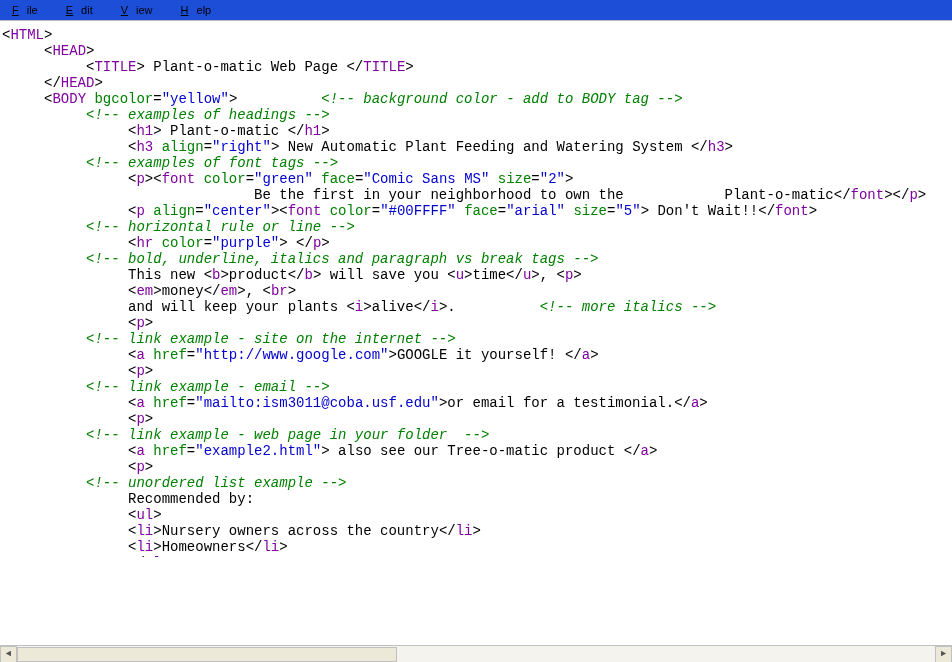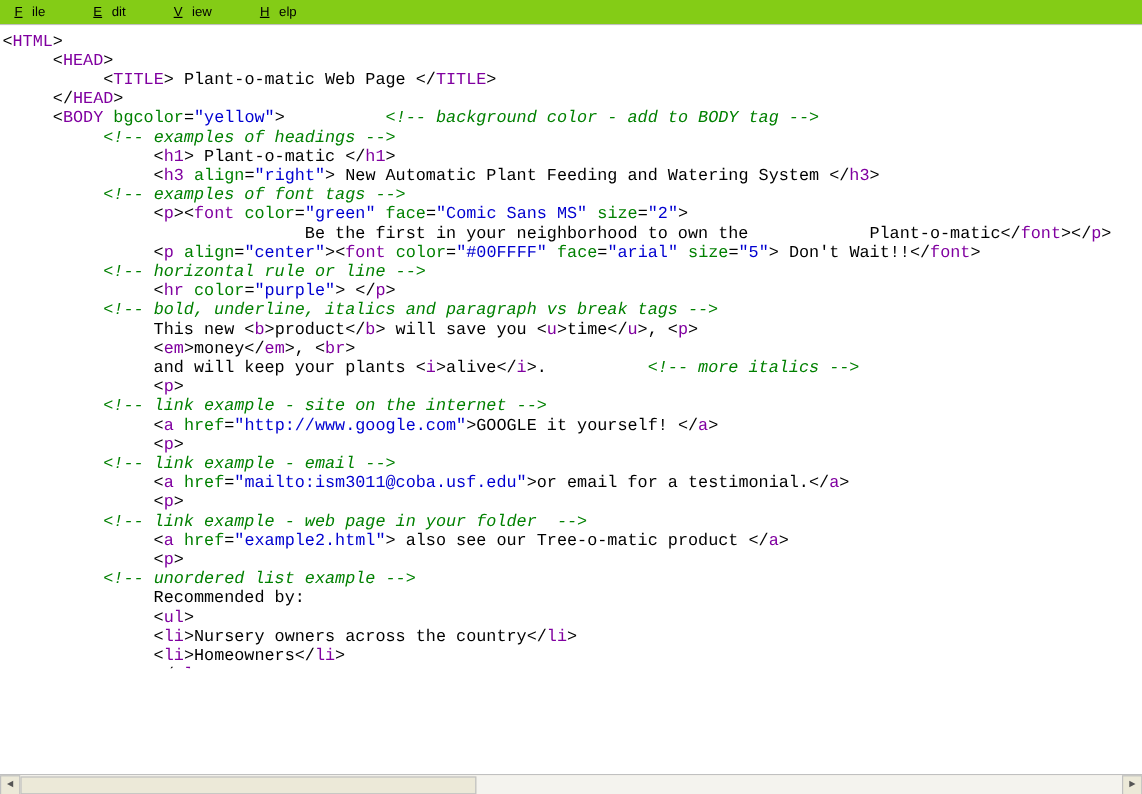--- a/index.html
+++ b/index.html
@@ -5,27 +5,27 @@
   * { box-sizing: border-box; }
   body {
     margin: 0;
     padding: 0;
     font-family: "Courier New", monospace;
     font-size: 13px;
     background: #ffffff;
     overflow: hidden;
   }
   .menubar {
-    background: #84cc16;
+    background: #1d4ed8;
     border-bottom: 1px solid #c0c0c0;
     padding: 2px 4px;
     font-family: Tahoma, sans-serif;
     font-size: 11px;
     display: flex;
-    gap: 16px;
+    gap: 4px;
   }
   .menubar span {
     padding: 2px 8px;
     cursor: default;
   }
   .menubar span u { text-decoration: underline; }
   .editor {
     padding: 6px 13px 6px 2px;
     line-height: 16px;
     white-space: pre;

